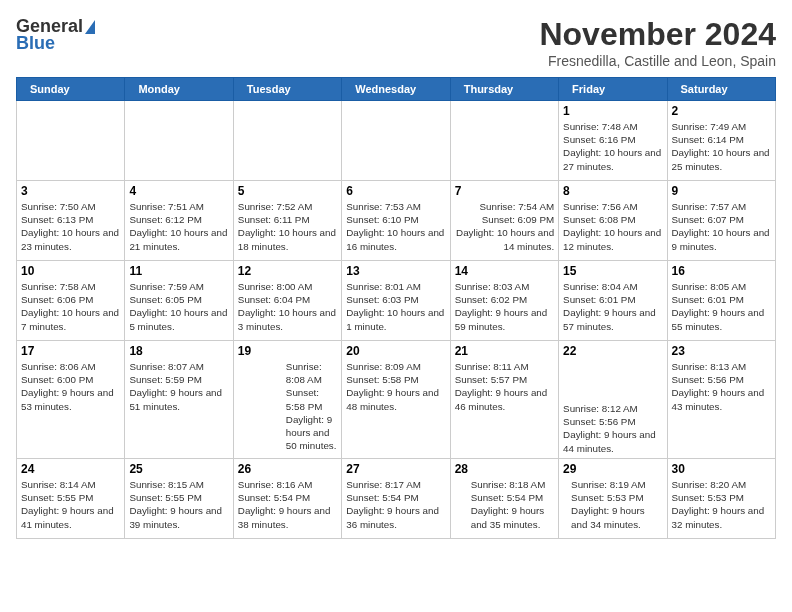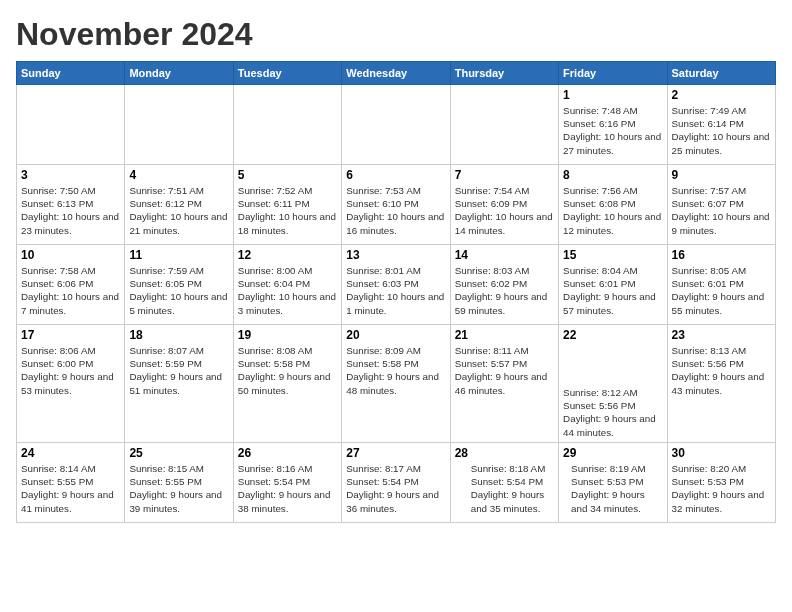--- a/index.html
+++ b/index.html
@@ -34,21 +34,21 @@
       color: #555;
     }
     .calendar {
       width: 100%;
       border-collapse: collapse;
       font-size: 10.5px;
     }
     .calendar th {
       background: #2a6db5;
       color: #fff;
-      padding: 5px 4px;
+      padding: 5px 13px;
       text-align: left;
       font-size: 11px;
       border: 1px solid #1a5da5;
     }
     .calendar td {
       border: 1px solid #ccc;
       vertical-align: top;
       padding: 3px 4px;
       width: calc(100% / 7);
       min-height: 70px;
@@ -73,22 +73,30 @@
       background: #fff;
     }
     .week-row:nth-child(odd) td {
       background: #fff;
     }
   </style>
 </head>
 <body>
 
 <div class="header">
+  <div class="logo">
+    <div style="display:flex;align-items:center;">
+      <span style="font-size:18px;font-weight:bold;color:#333;">General</span>
+      <span style="display:inline-block;width:0;height:0;border-left:10px solid transparent;border-bottom:14px solid #2a6db5;margin-left:2px;vertical-align:middle;"></span>
+    </div>
+    <span style="font-size:18px;font-weight:bold;color:#2a6db5;margin-top:-4px;">Blue</span>
+  </div>
   <div class="title-block">
     <div class="month-year">November 2024</div>
+    <div class="location">Fresnedilla, Castille and Leon, Spain</div>
   </div>
 </div>
 
 <table class="calendar">
   <thead>
     <tr>
     <th>Sunday</th>
         <th>Monday</th>
         <th>Tuesday</th>
         <th>Wednesday</th>
@@ -137,21 +145,21 @@
 Daylight: 10 hours and 18 minutes.</div>
         </td>
         <td>
           <span class="day-num">6</span>
           <div class="day-info" style="white-space: pre-line;">Sunrise: 7:53 AM
 Sunset: 6:10 PM
 Daylight: 10 hours and 16 minutes.</div>
         </td>
         <td>
           <span class="day-num">7</span>
-          <div class="day-info" style="white-space: pre-line;">Sunrise: 7:54 AM
+          <div class="day-info" style="white-space: pre-line; text-align: right;">Sunrise: 7:54 AM
 Sunset: 6:09 PM
 Daylight: 10 hours and 14 minutes.</div>
         </td>
         <td>
           <span class="day-num">8</span>
           <div class="day-info" style="white-space: pre-line;">Sunrise: 7:56 AM
 Sunset: 6:08 PM
 Daylight: 10 hours and 12 minutes.</div>
         </td>
         <td>
@@ -213,21 +221,21 @@
 Daylight: 9 hours and 53 minutes.</div>
         </td>
         <td>
           <span class="day-num">18</span>
           <div class="day-info" style="white-space: pre-line;">Sunrise: 8:07 AM
 Sunset: 5:59 PM
 Daylight: 9 hours and 51 minutes.</div>
         </td>
         <td>
           <span class="day-num">19</span>
-          <div class="day-info" style="white-space: pre-line;">Sunrise: 8:08 AM
+          <div class="day-info" style="white-space: pre-line; margin-left: 48px;">Sunrise: 8:08 AM
 Sunset: 5:58 PM
 Daylight: 9 hours and 50 minutes.</div>
         </td>
         <td>
           <span class="day-num">20</span>
           <div class="day-info" style="white-space: pre-line;">Sunrise: 8:09 AM
 Sunset: 5:58 PM
 Daylight: 9 hours and 48 minutes.</div>
         </td>
         <td>

